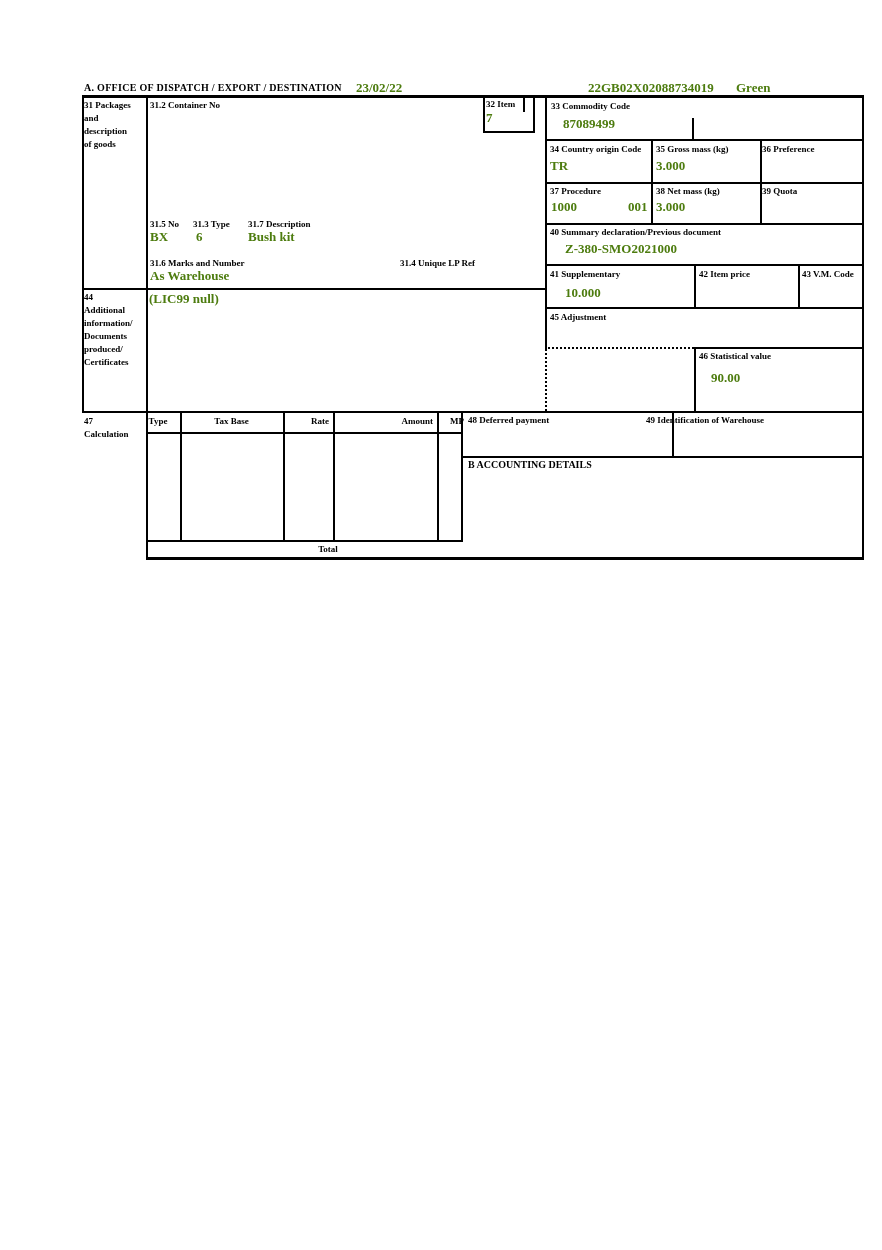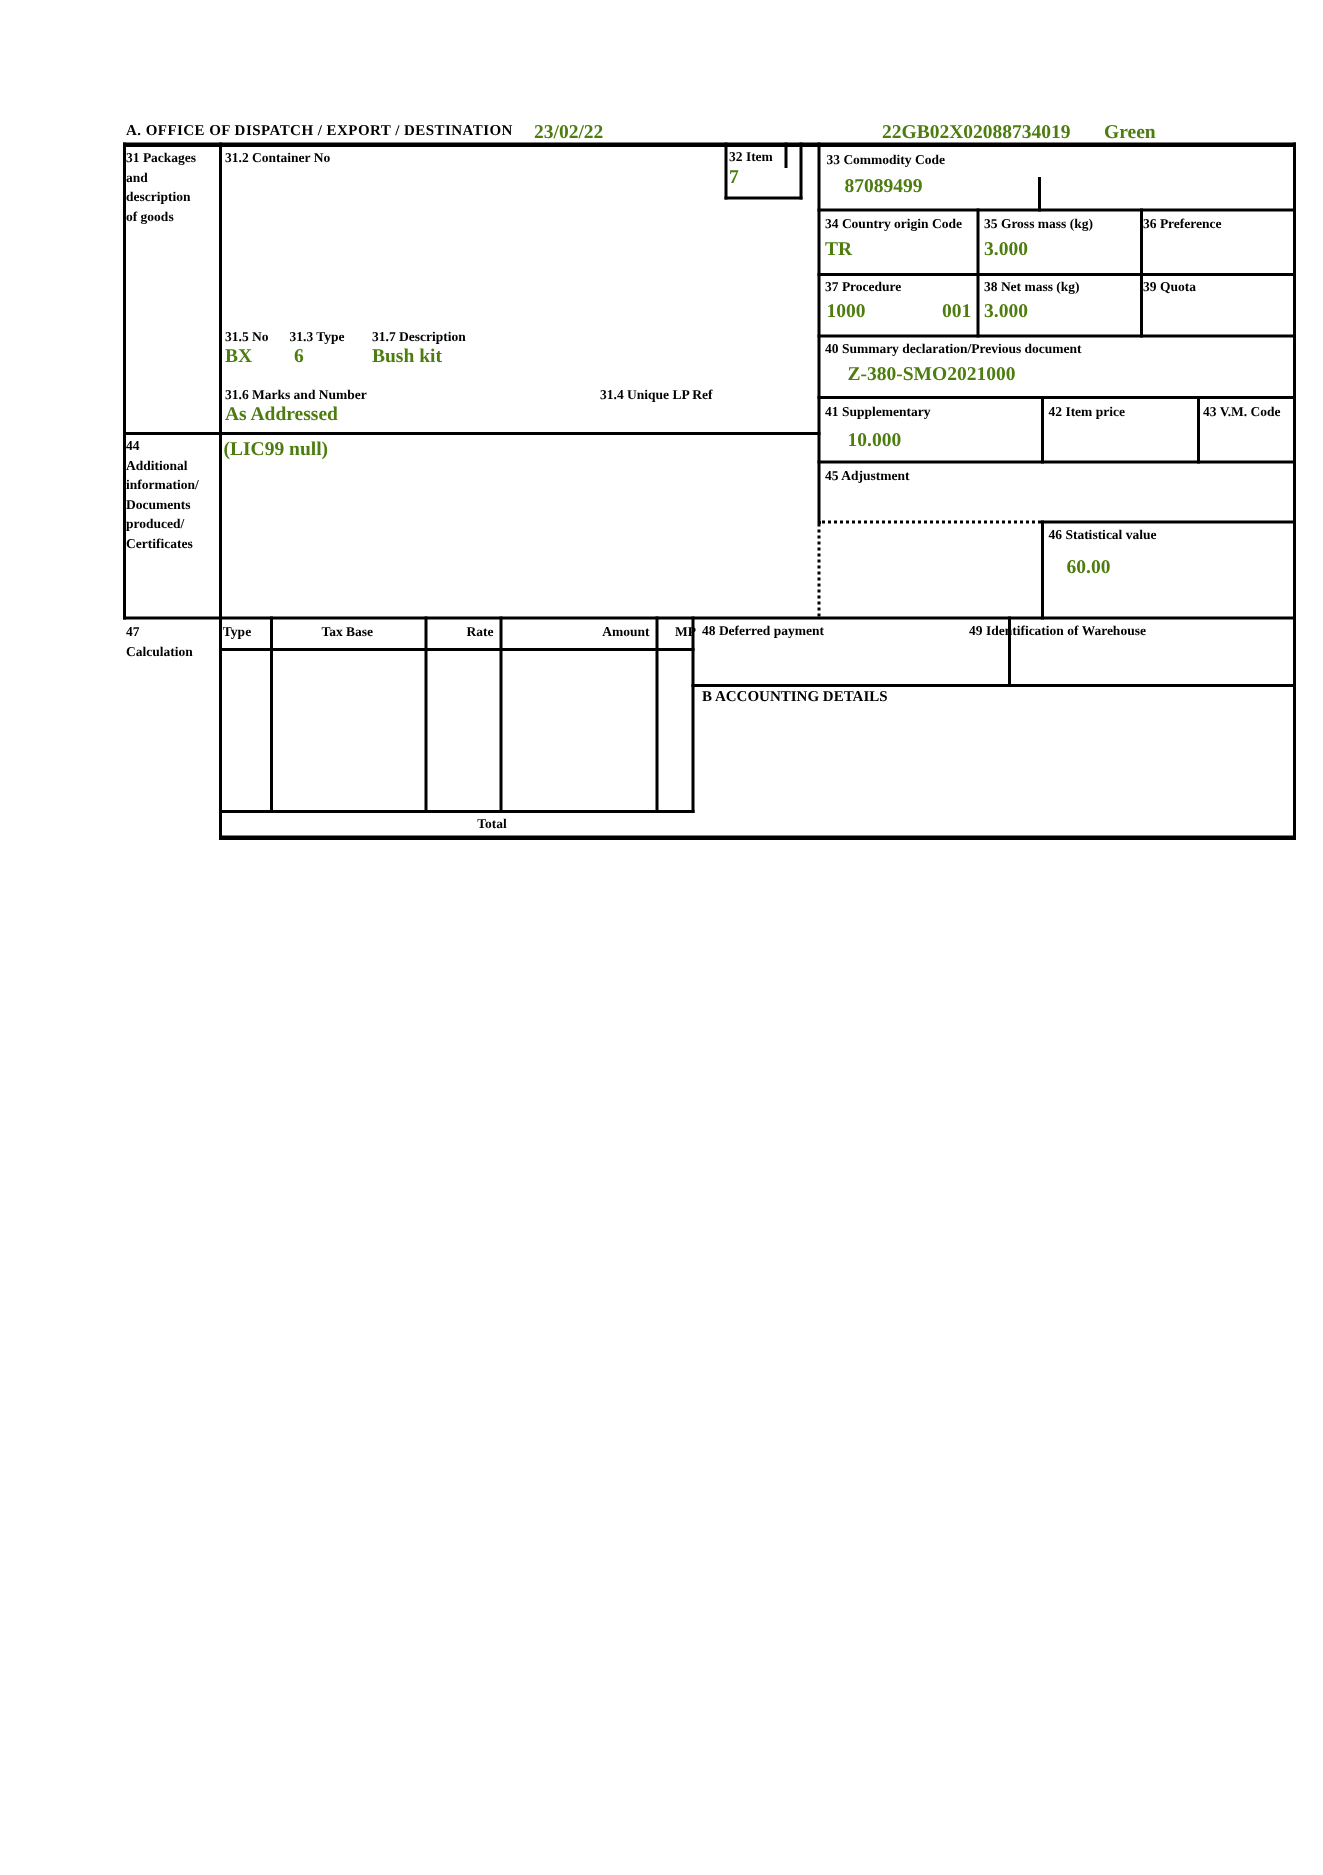--- a/index.html
+++ b/index.html
@@ -100,33 +100,33 @@
   <span class="lbl" style="left:802px;top:269px;text-align:center;">43 V.M. Code</span>
 
   <span class="lbl" style="left:150px;top:219px;">31.5 No</span>
   <span class="lbl" style="left:193px;top:219px;">31.3 Type</span>
   <span class="lbl" style="left:248px;top:219px;">31.7 Description</span>
   <span class="val" style="left:150px;top:229px;">BX</span>
   <span class="val" style="left:196px;top:229px;">6</span>
   <span class="val" style="left:248px;top:229px;">Bush kit</span>
   <span class="lbl" style="left:150px;top:258px;">31.6 Marks and Number</span>
   <span class="lbl" style="left:400px;top:258px;">31.4 Unique LP Ref</span>
-  <span class="val" style="left:150px;top:268px;">As Addressed</span>
+  <span class="val" style="left:150px;top:268px;">As Warehouse</span>
 
   <span class="lbl" style="left:84px;top:292px;">44</span>
   <span class="lbl" style="left:84px;top:305px;">Additional</span>
   <span class="lbl" style="left:84px;top:318px;">information/</span>
   <span class="lbl" style="left:84px;top:331px;text-align:center;">Documents</span>
   <span class="lbl" style="left:84px;top:344px;">produced/</span>
   <span class="lbl" style="left:84px;top:357px;">Certificates</span>
   <span class="val" style="left:149px;top:291px;">(LIC99 null)</span>
 
   <span class="lbl" style="left:550px;top:312px;">45 Adjustment</span>
   <span class="lbl" style="left:699px;top:351px;">46 Statistical value</span>
-  <span class="val" style="left:711px;top:370px;">60.00</span>
+  <span class="val" style="left:711px;top:370px;">90.00</span>
 
   <span class="lbl" style="left:84px;top:416px;">47</span>
   <span class="lbl" style="left:84px;top:429px;">Calculation</span>
   <span class="lbl ctr" style="left:146px;top:416px;width:24px;">Type</span>
   <span class="lbl ctr" style="left:180px;top:416px;width:103px;">Tax Base</span>
   <span class="lbl rgt" style="left:283px;top:416px;width:46px;">Rate</span>
   <span class="lbl rgt" style="left:333px;top:416px;width:100px;">Amount</span>
   <span class="lbl ctr" style="left:437px;top:416px;width:40px;">MP</span>
   <span class="lbl ctr" style="left:240px;top:544px;width:176px;">Total</span>
 

